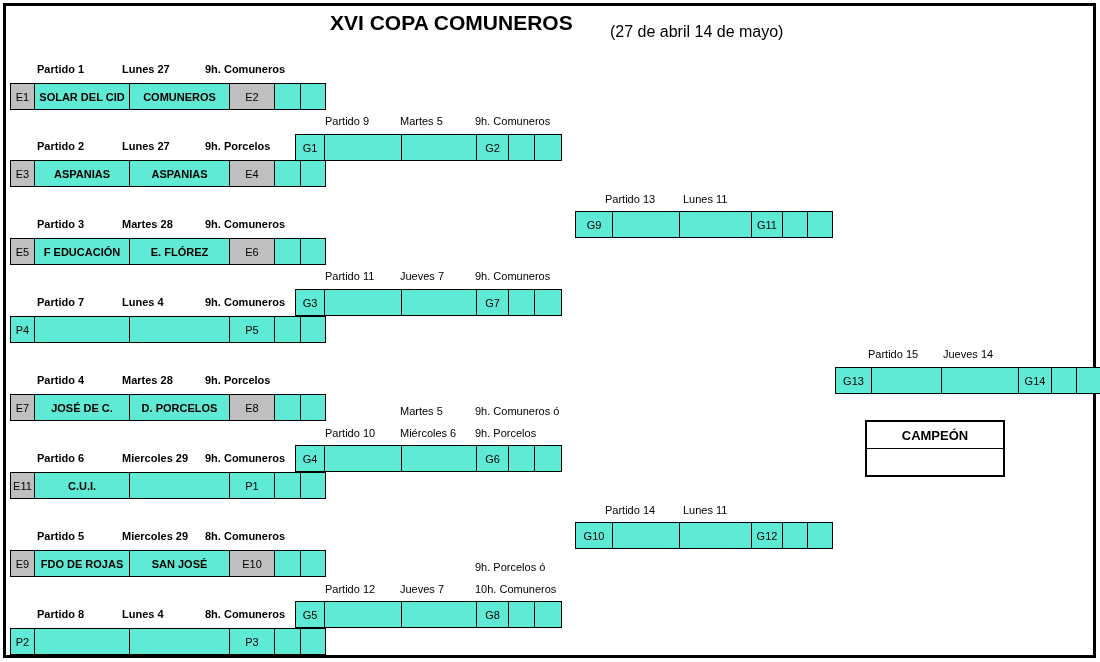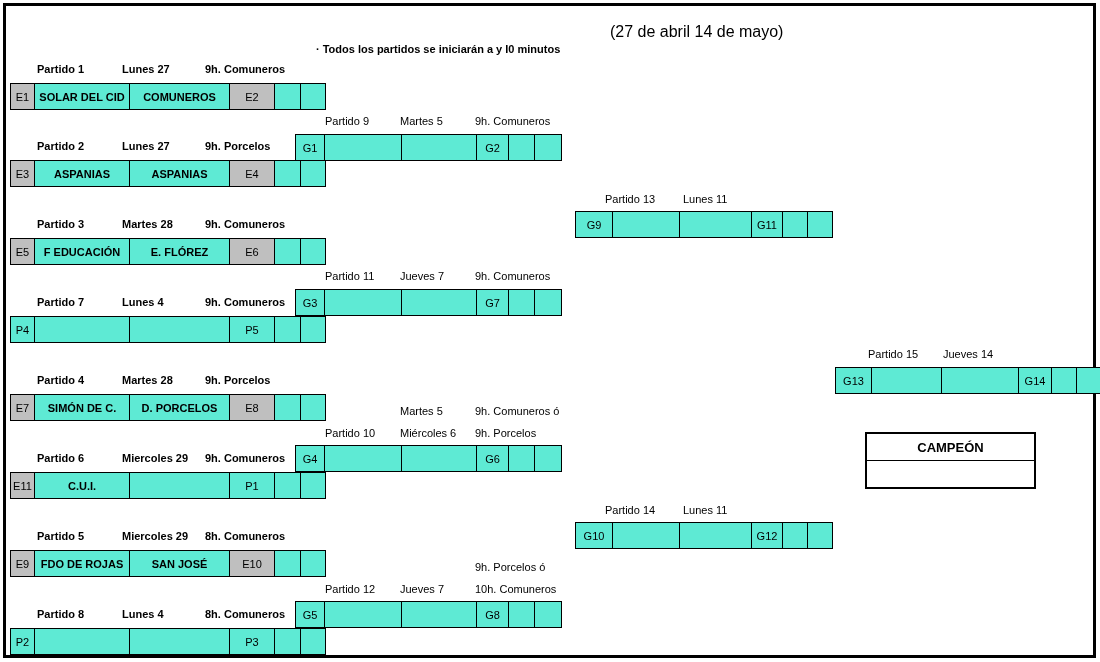--- a/index.html
+++ b/index.html
@@ -30,33 +30,33 @@
         align-items:center;justify-content:center;font-size:11px;overflow:hidden;white-space:nowrap;}
   .cell:first-child{border-left:none;}
   .team{font-weight:bold;}
   .gray{background:#BFBFBF;}
 
   .col-l .sa{width:23px}.col-l .ta{width:95px}.col-l .tb{width:100px}.col-l .sb{width:45px}.col-l .sc{width:26px}.col-l .sc2{width:25px}
   .col-m .sa{width:28px}.col-m .ta{width:77px}.col-m .tb{width:75px}.col-m .sb{width:32px}.col-m .sc{width:26px}.col-m .sc2{width:27px}
   .col-s .sa{width:36px}.col-s .ta{width:67px}.col-s .tb{width:72px}.col-s .sb{width:31px}.col-s .sc{width:25px}.col-s .sc2{width:25px}
   .col-f .sa{width:35px}.col-f .ta{width:70px}.col-f .tb{width:77px}.col-f .sb{width:33px}.col-f .sc{width:25px}.col-f .sc2{width:25px}
 
-  .champ{position:absolute;left:865px;top:432px;width:171px;border:2px solid #000;background:#fff;box-sizing:border-box;}
+  .champ{position:absolute;left:865px;top:420px;width:140px;border:2px solid #000;background:#fff;box-sizing:border-box;}
   .champ .t{height:26px;border-bottom:1px solid #000;display:flex;align-items:center;justify-content:center;
             font-weight:bold;font-size:13px;}
   .champ .v{height:26px;}
 </style>
 </head>
 <body>
 
 <div id="page">
   <div id="frame"></div>
 
+  <div class="page-title">XVI COPA COMUNEROS</div>
   <div class="page-dates">(27 de abril 14 de mayo)</div>
-  <div class="page-note">· Todos los partidos se iniciarán a y I0 minutos</div>
 
   <div class="match col-l" style="left:10px;top:63px">
     <div class="hdr">
       <span class="hn">Partido 1</span>
       <span class="hd">Lunes 27</span>
       <span class="hv">9h. Comuneros</span>
     </div>
     <div class="row">
       <div class="cell sa gray">E1</div>
       <div class="cell ta team">SOLAR DEL CID</div>
@@ -116,21 +116,21 @@
   </div>
 
   <div class="match col-l" style="left:10px;top:374px">
     <div class="hdr">
       <span class="hn">Partido 4</span>
       <span class="hd">Martes 28</span>
       <span class="hv">9h. Porcelos</span>
     </div>
     <div class="row">
       <div class="cell sa gray">E7</div>
-      <div class="cell ta team">SIMÓN  DE C.</div>
+      <div class="cell ta team">JOSÉ  DE C.</div>
       <div class="cell tb team">D. PORCELOS</div>
       <div class="cell sb gray">E8</div>
       <div class="cell sc"></div>
       <div class="cell sc2"></div>
     </div>
   </div>
 
   <div class="match col-l" style="left:10px;top:452px">
     <div class="hdr">
       <span class="hn">Partido 6</span>

